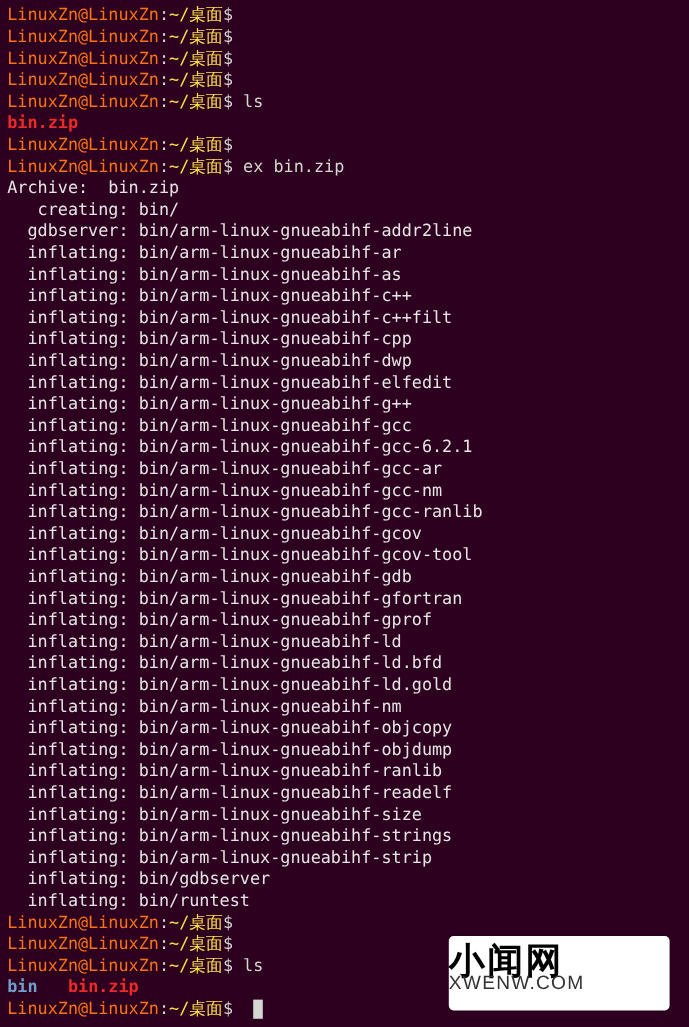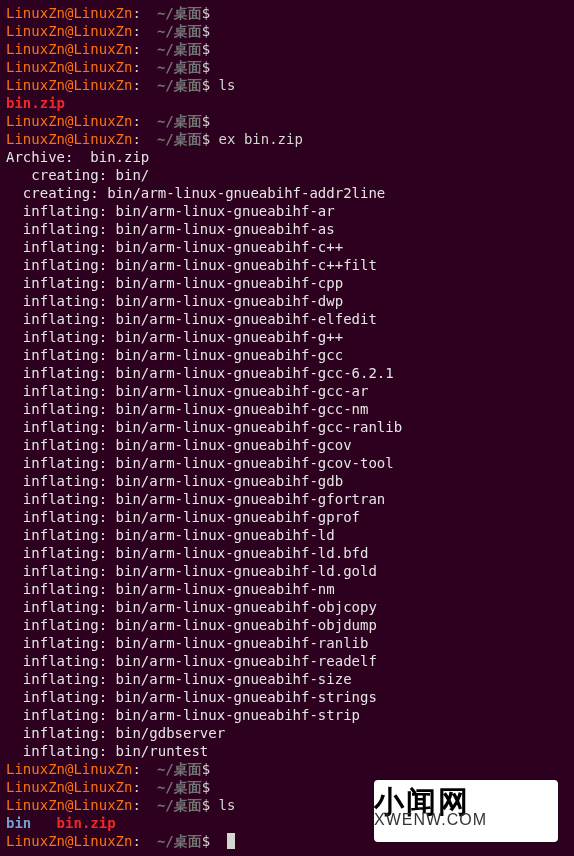--- a/index.html
+++ b/index.html
@@ -9,21 +9,21 @@
       height: 856px;
       font-family: 'DejaVu Sans Mono', 'Ubuntu Mono', monospace;
       font-size: 14px;
       line-height: 18px;
       padding: 4px 6px;
       overflow: hidden;
       position: relative;
     }
     .line { white-space: pre; color: #d3d7cf; }
     .user { color: #f97316; font-weight: normal; }
-    .path { color: #737373; font-weight: bold; margin-left: 16px; }
+    .path { color: #fde047; font-weight: normal; }
     .dollar { color: #d3d7cf; }
     .cmd { color: #d3d7cf; }
     .zip { color: #ef2929; font-weight: bold; text-align: center; }
     .dir { color: #729fcf; font-weight: bold; margin-top: 13px; }
     .out { color: #e5e5e5; }
     .cursor {
       display: inline-block;
       width: 8px;
       height: 16px;
       background: #d3d7cf;
@@ -55,21 +55,21 @@
     <div class="line"><span><span class="user">LinuxZn@LinuxZn</span><span class="dollar">:</span><span class="path">~/桌面</span><span class="dollar">$</span></span><span class="cmd"></span></div>
     <div class="line"><span><span class="user">LinuxZn@LinuxZn</span><span class="dollar">:</span><span class="path">~/桌面</span><span class="dollar">$</span></span><span class="cmd"></span></div>
     <div class="line"><span><span class="user">LinuxZn@LinuxZn</span><span class="dollar">:</span><span class="path">~/桌面</span><span class="dollar">$</span></span><span class="cmd"></span></div>
     <div class="line"><span><span class="user">LinuxZn@LinuxZn</span><span class="dollar">:</span><span class="path">~/桌面</span><span class="dollar">$</span></span><span class="cmd"></span></div>
     <div class="line"><span><span class="user">LinuxZn@LinuxZn</span><span class="dollar">:</span><span class="path">~/桌面</span><span class="dollar">$</span></span><span class="cmd"> ls</span></div>
     <div class="line"><span class="zip">bin.zip</span></div>
     <div class="line"><span><span class="user">LinuxZn@LinuxZn</span><span class="dollar">:</span><span class="path">~/桌面</span><span class="dollar">$</span></span><span class="cmd"></span></div>
     <div class="line"><span><span class="user">LinuxZn@LinuxZn</span><span class="dollar">:</span><span class="path">~/桌面</span><span class="dollar">$</span></span><span class="cmd"> ex bin.zip</span></div>
     <div class="line out">Archive:  bin.zip</div>
     <div class="line out">   creating: bin/</div>
-    <div class="line out">  creating: bin/arm-linux-gnueabihf-addr2line</div>
+    <div class="line out">  gdbserver: bin/arm-linux-gnueabihf-addr2line</div>
     <div class="line out">  inflating: bin/arm-linux-gnueabihf-ar</div>
     <div class="line out">  inflating: bin/arm-linux-gnueabihf-as</div>
     <div class="line out">  inflating: bin/arm-linux-gnueabihf-c++</div>
     <div class="line out">  inflating: bin/arm-linux-gnueabihf-c++filt</div>
     <div class="line out">  inflating: bin/arm-linux-gnueabihf-cpp</div>
     <div class="line out">  inflating: bin/arm-linux-gnueabihf-dwp</div>
     <div class="line out">  inflating: bin/arm-linux-gnueabihf-elfedit</div>
     <div class="line out">  inflating: bin/arm-linux-gnueabihf-g++</div>
     <div class="line out">  inflating: bin/arm-linux-gnueabihf-gcc</div>
     <div class="line out">  inflating: bin/arm-linux-gnueabihf-gcc-6.2.1</div>

